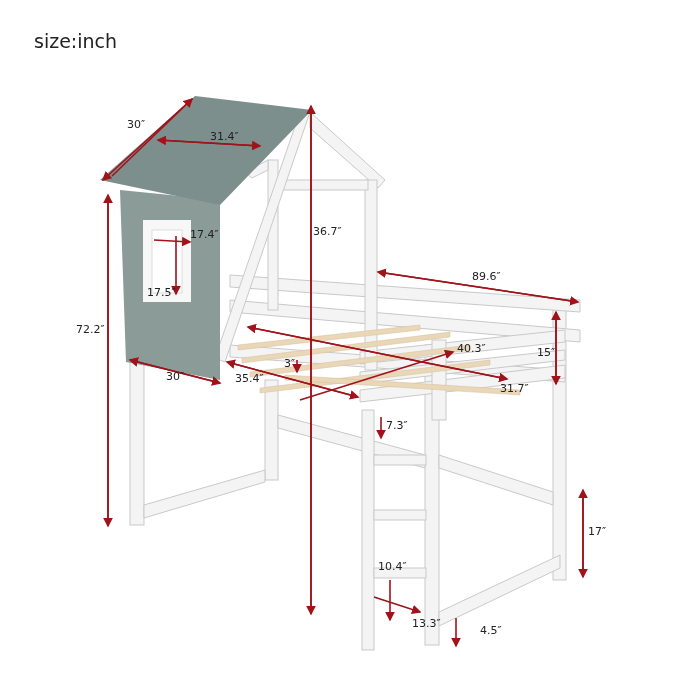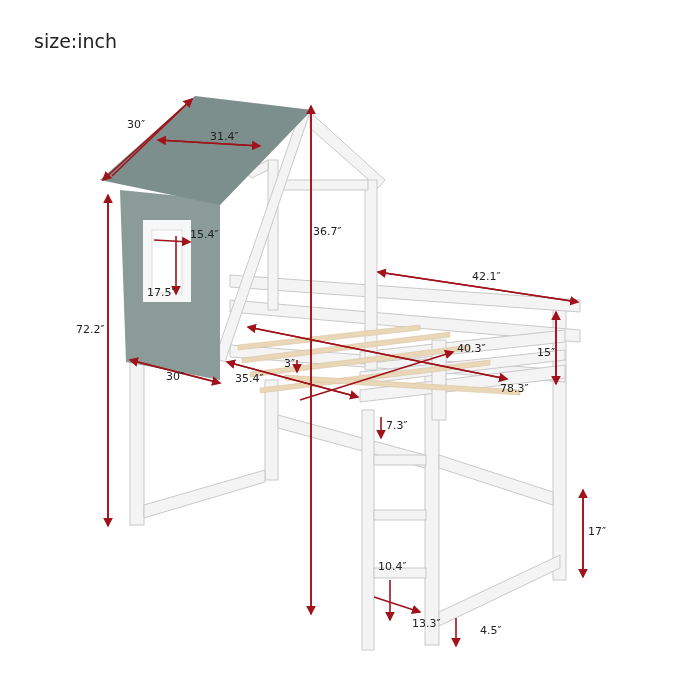--- a/index.html
+++ b/index.html
@@ -93,29 +93,29 @@
       <line x1="583" y1="490" x2="583" y2="577"></line>
       <line x1="583" y1="577" x2="583" y2="490"></line>
       <line x1="390" y1="580" x2="390" y2="620"></line>
       <line x1="374" y1="597" x2="420" y2="612"></line>
       <line x1="456" y1="618" x2="456" y2="646"></line>
     </g>
   </svg>
 
   <div class="lbl" style="left:127px;top:118px">30″</div>
   <div class="lbl" style="left:210px;top:130px">31.4″</div>
-  <div class="lbl" style="left:190px;top:228px">15.4″</div>
+  <div class="lbl" style="left:190px;top:228px">17.4″</div>
   <div class="lbl" style="left:147px;top:286px">17.5″</div>
   <div class="lbl" style="left:313px;top:225px">36.7″</div>
   <div class="lbl" style="left:76px;top:323px">72.2″</div>
   <div class="lbl" style="left:166px;top:370px">30″</div>
   <div class="lbl" style="left:235px;top:372px">35.4″</div>
   <div class="lbl" style="left:284px;top:357px">3″</div>
-  <div class="lbl" style="left:472px;top:270px">42.1″</div>
+  <div class="lbl" style="left:472px;top:270px">89.6″</div>
   <div class="lbl" style="left:457px;top:342px">40.3″</div>
-  <div class="lbl" style="left:500px;top:382px">78.3″</div>
+  <div class="lbl" style="left:500px;top:382px">31.7″</div>
   <div class="lbl" style="left:537px;top:346px">15″</div>
   <div class="lbl" style="left:386px;top:419px">7.3″</div>
   <div class="lbl" style="left:378px;top:560px">10.4″</div>
   <div class="lbl" style="left:412px;top:617px">13.3″</div>
   <div class="lbl" style="left:480px;top:624px">4.5″</div>
   <div class="lbl" style="left:588px;top:525px">17″</div>
 </div>
 
 </body></html>

